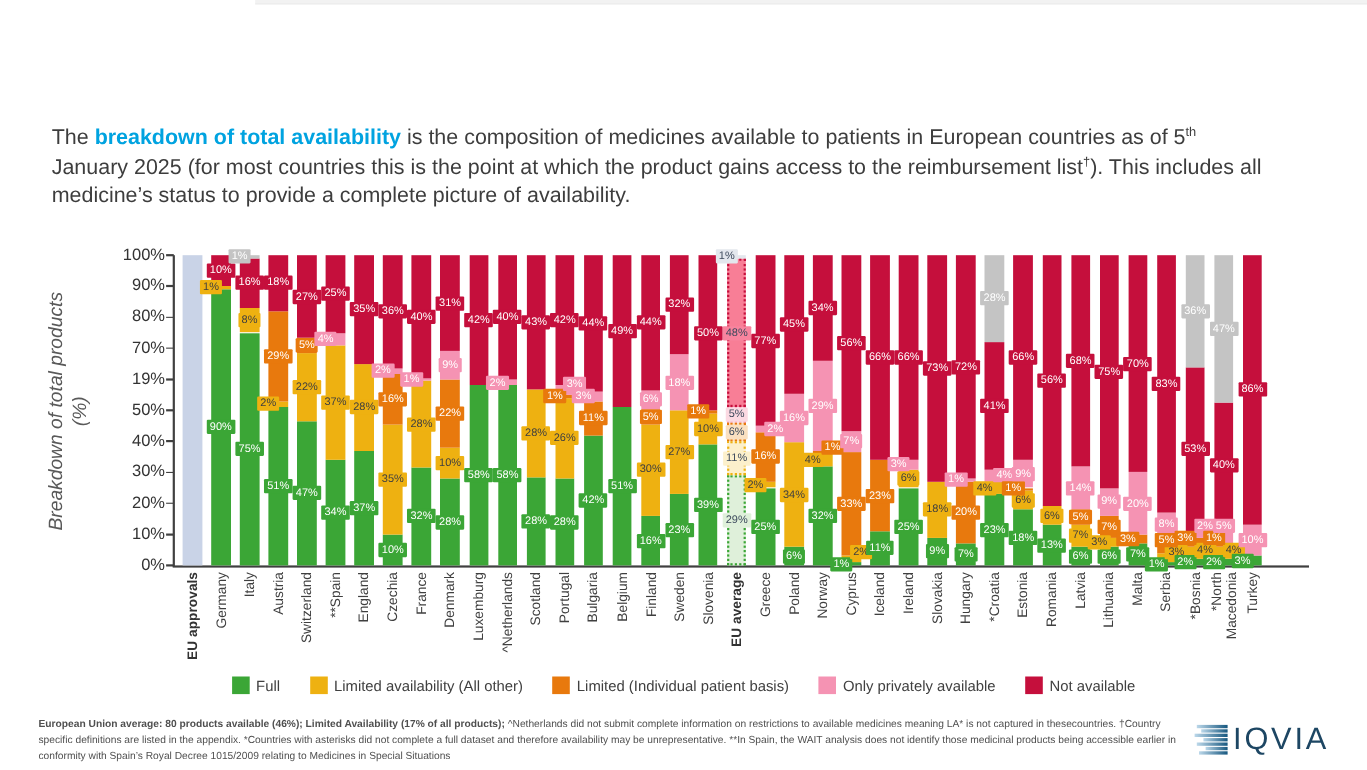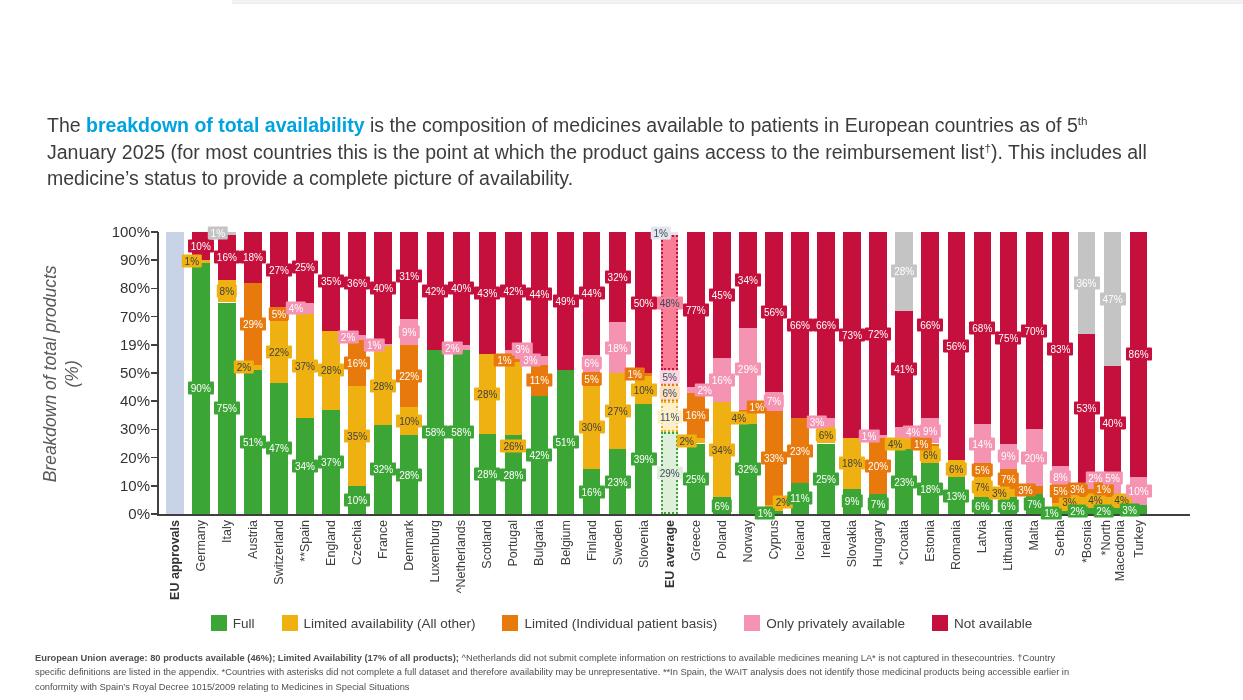--- a/index.html
+++ b/index.html
@@ -186,21 +186,21 @@
       <div class="seg" style="left: 478.6px; top: 434.242px; width: 17.5px; height: 79.7576px; background: rgb(59, 166, 54);"></div>
       <div class="chip c-full" style="left: 487.35px; top: 474.121px;">28%</div>
       <div class="seg" style="left: 478.6px; top: 354.485px; width: 17.5px; height: 79.7576px; background: rgb(238, 177, 17);"></div>
       <div class="chip c-la" style="left: 487.35px; top: 394.364px;">28%</div>
       <div class="seg" style="left: 478.6px; top: 232px; width: 17.5px; height: 122.485px; background: rgb(197, 15, 60);"></div>
       <div class="chip c-na" style="left: 487.35px; top: 293.242px;">43%</div>
       <div class="xlabel" style="left: 441.35px; top: 559px;">Scotland</div>
       <div class="seg" style="left: 504.65px; top: 435.04px; width: 17.5px; height: 78.96px; background: rgb(59, 166, 54);"></div>
       <div class="chip c-full" style="left: 513.4px; top: 474.52px;">28%</div>
       <div class="seg" style="left: 504.65px; top: 361.72px; width: 17.5px; height: 73.32px; background: rgb(238, 177, 17);"></div>
-      <div class="chip c-la" style="left: 513.4px; top: 398.38px; margin-top: 48px;">26%</div>
+      <div class="chip c-la" style="left: 513.4px; top: 398.38px;">26%</div>
       <div class="seg" style="left: 504.65px; top: 358.9px; width: 17.5px; height: 2.82px; background: rgb(232, 121, 13);"></div>
       <div class="chip c-ipb" style="left: 504.4px; top: 360.31px;">1%</div>
       <div class="seg" style="left: 504.65px; top: 350.44px; width: 17.5px; height: 8.46px; background: rgb(245, 147, 179);"></div>
       <div class="chip c-pp" style="left: 522.4px; top: 349.31px;">3%</div>
       <div class="seg" style="left: 504.65px; top: 232px; width: 17.5px; height: 118.44px; background: rgb(197, 15, 60);"></div>
       <div class="chip c-na" style="left: 513.4px; top: 291.22px;">42%</div>
       <div class="xlabel" style="left: 467.4px; top: 559px;">Portugal</div>
       <div class="seg" style="left: 530.7px; top: 395.56px; width: 17.5px; height: 118.44px; background: rgb(59, 166, 54);"></div>
       <div class="chip c-full" style="left: 539.45px; top: 454.78px;">42%</div>
       <div class="seg" style="left: 530.7px; top: 364.54px; width: 17.5px; height: 31.02px; background: rgb(232, 121, 13);"></div>
@@ -455,13 +455,25 @@
         <div class="lg-label">Only privately available</div>
       </div>
       <div class="lg-item">
         <div class="lg-swatch" style="background: rgb(197, 15, 60);"></div>
         <div class="lg-label">Not available</div>
       </div>
     </div>
 
   <div class="footnote"><b>European Union average: 80 products available (46%); Limited Availability (17% of all products);</b><span> ^Netherlands did not submit complete information on restrictions to available medicines meaning LA* is not captured in thesecountries. †Country specific definitions are listed in the appendix. *Countries with asterisks did not complete a full dataset and therefore availability may be unrepresentative. **In Spain, the WAIT analysis does not identify those medicinal products being accessible earlier in conformity with Spain’s Royal Decree 1015/2009 relating to Medicines in Special Situations</span></div>
 
+  <div class="logo">
+    <div class="logo-stripes">
+        <i></i>
+        <i></i>
+        <i></i>
+        <i></i>
+        <i></i>
+        <i></i>
+        <i></i>
+      </div>
+    <div class="logo-text">IQVIA</div>
+  </div>
 </div>
 
 </body></html>

